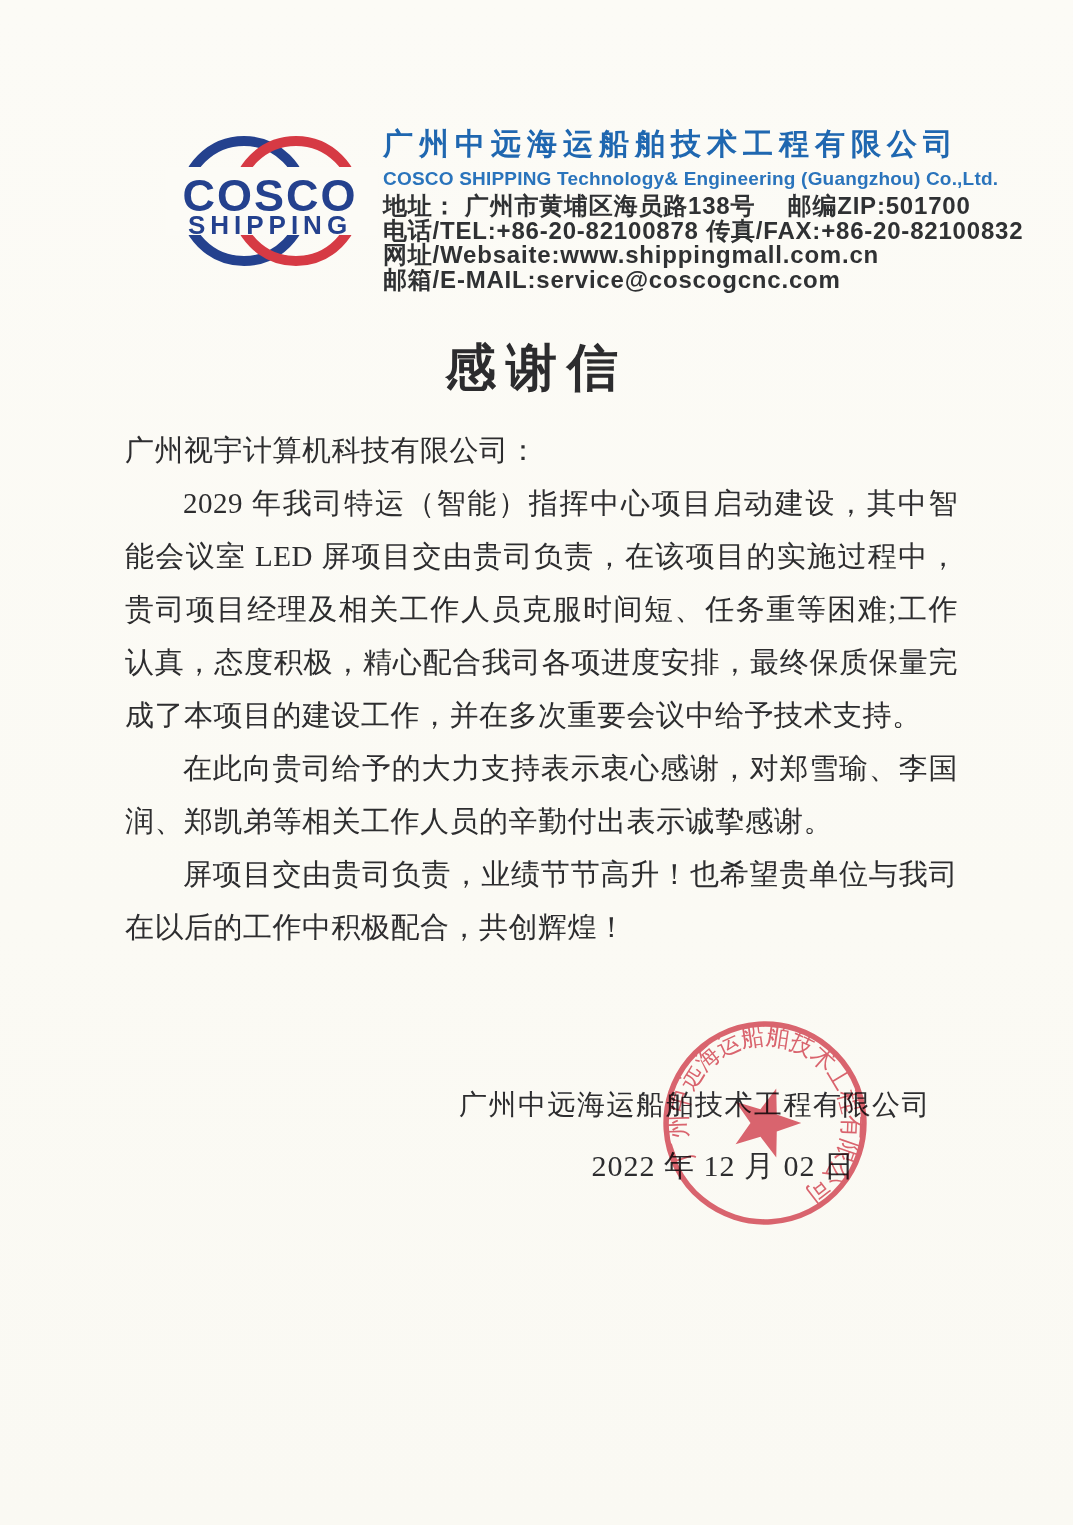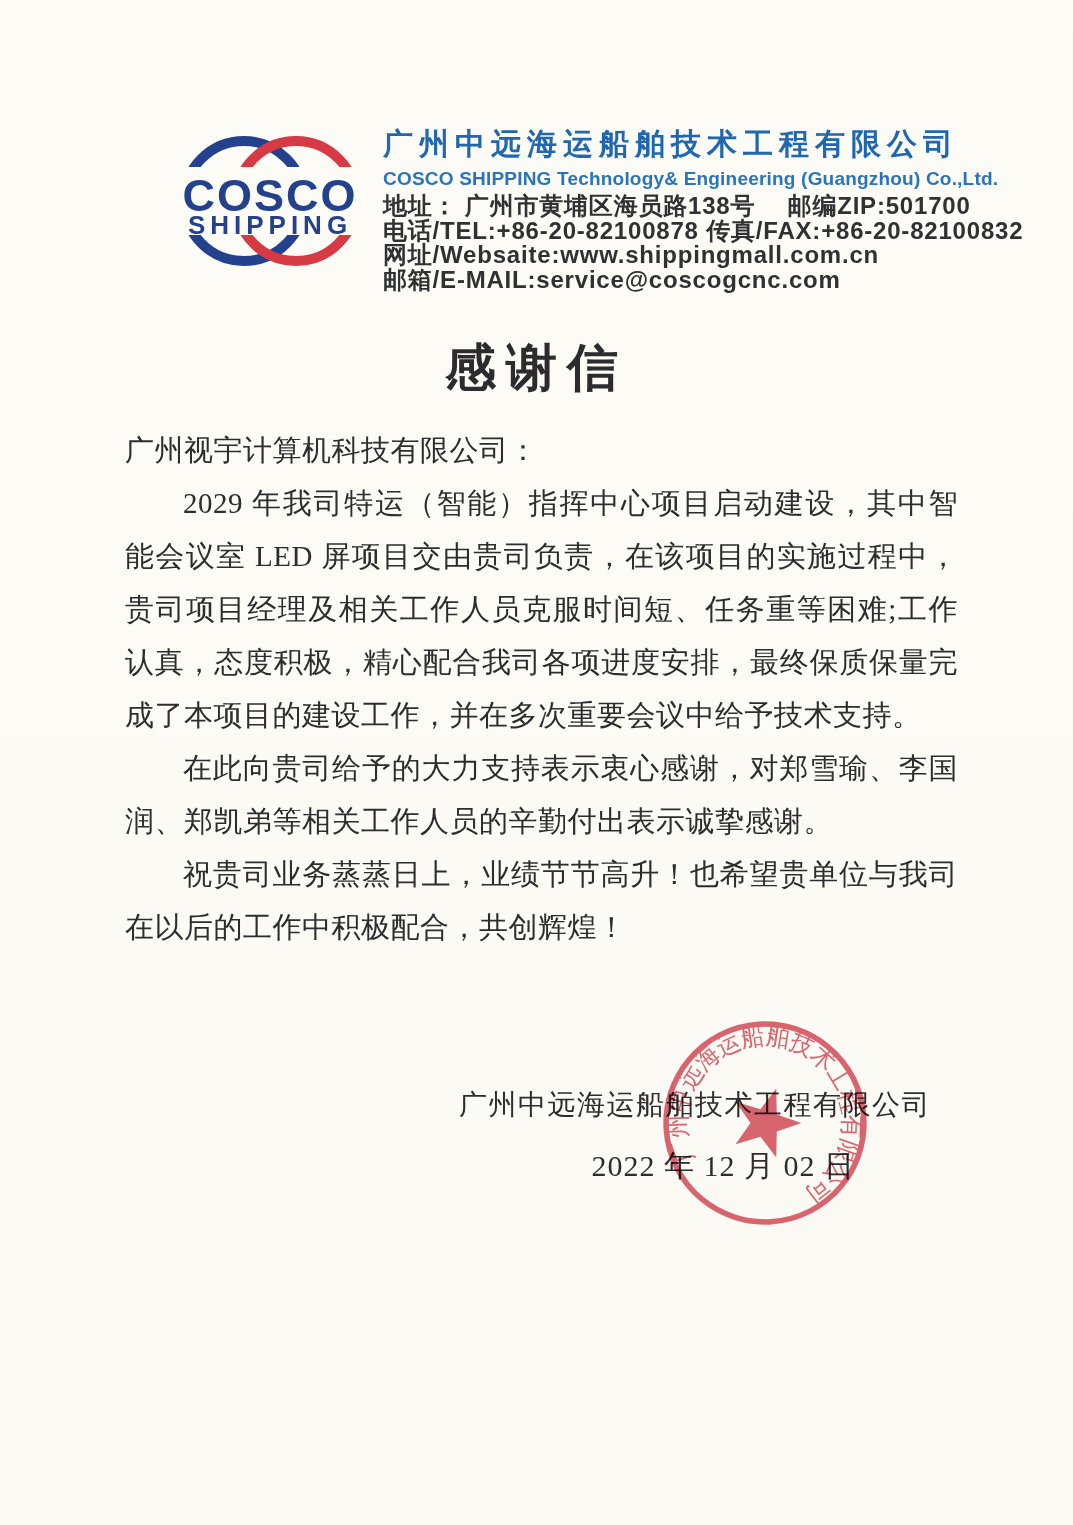--- a/index.html
+++ b/index.html
@@ -87,21 +87,21 @@
       <div>邮箱/E-MAIL:service@coscogcnc.com</div>
     </div>
   </div>
 
   <div class="title">感谢信</div>
 
   <div class="body-text">
     <div class="salutation">广州视宇计算机科技有限公司：</div>
     <p>2029 年我司特运（智能）指挥中心项目启动建设，其中智能会议室 LED 屏项目交由贵司负责，在该项目的实施过程中，贵司项目经理及相关工作人员克服时间短、任务重等困难;工作认真，态度积极，精心配合我司各项进度安排，最终保质保量完成了本项目的建设工作，并在多次重要会议中给予技术支持。</p>
     <p>在此向贵司给予的大力支持表示衷心感谢，对郑雪瑜、李国润、郑凯弟等相关工作人员的辛勤付出表示诚挚感谢。</p>
-    <p>祝贵司业务蒸蒸日上，业绩节节高升！也希望贵单位与我司在以后的工作中积极配合，共创辉煌！</p>
+    <p>屏项目交由贵司负责，业绩节节高升！也希望贵单位与我司在以后的工作中积极配合，共创辉煌！</p>
   </div>
 
   <div class="signature">广州中远海运船舶技术工程有限公司</div>
   <div class="date">2022 年 12 月 02 日</div>
 
   <svg class="stamp" viewBox="0 0 214 214" xmlns="http://www.w3.org/2000/svg">
     <defs>
       <path id="sealArc" d="M 51.8 162.2 A 78 78 0 1 1 162.2 162.2" fill="none"></path>
     </defs>
     <circle cx="107" cy="107" r="98" fill="none" stroke="var(--stamp-red)" stroke-width="5.5"></circle>

